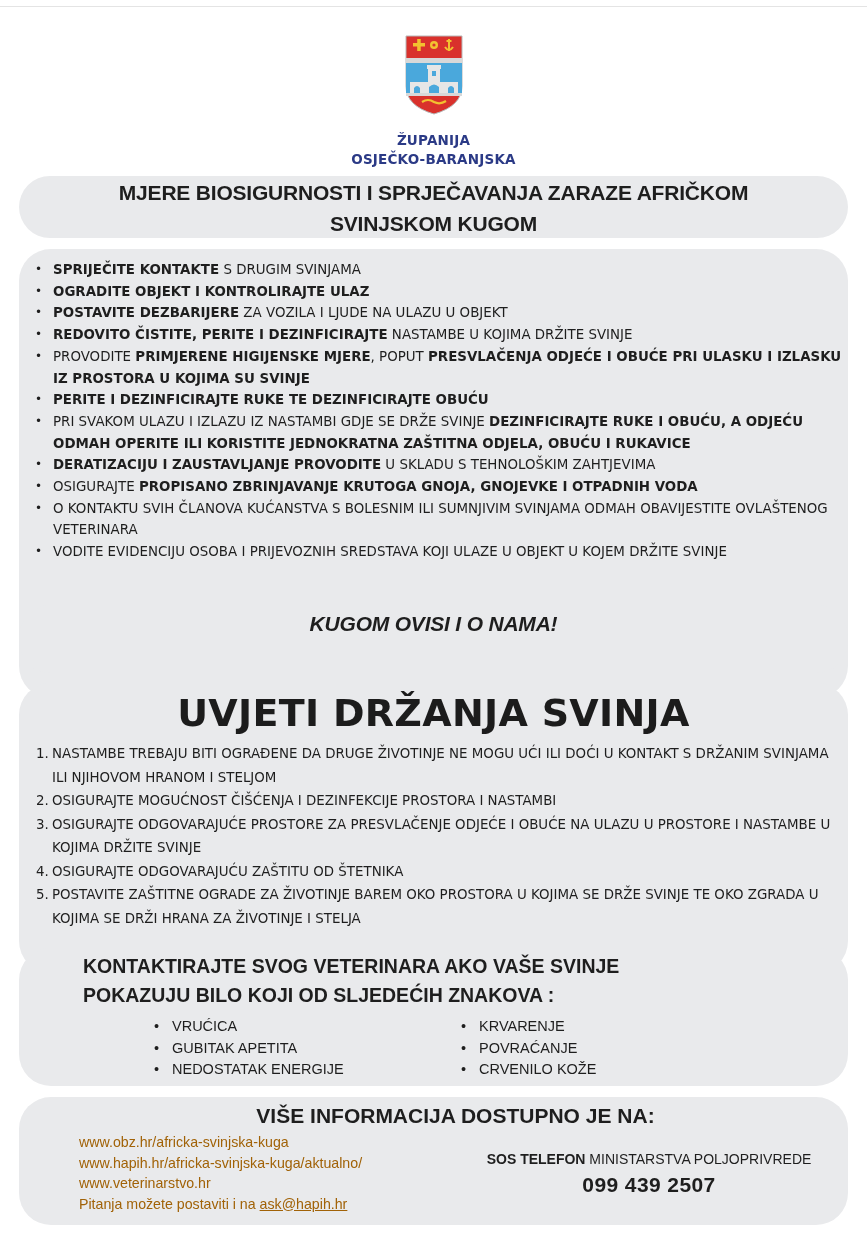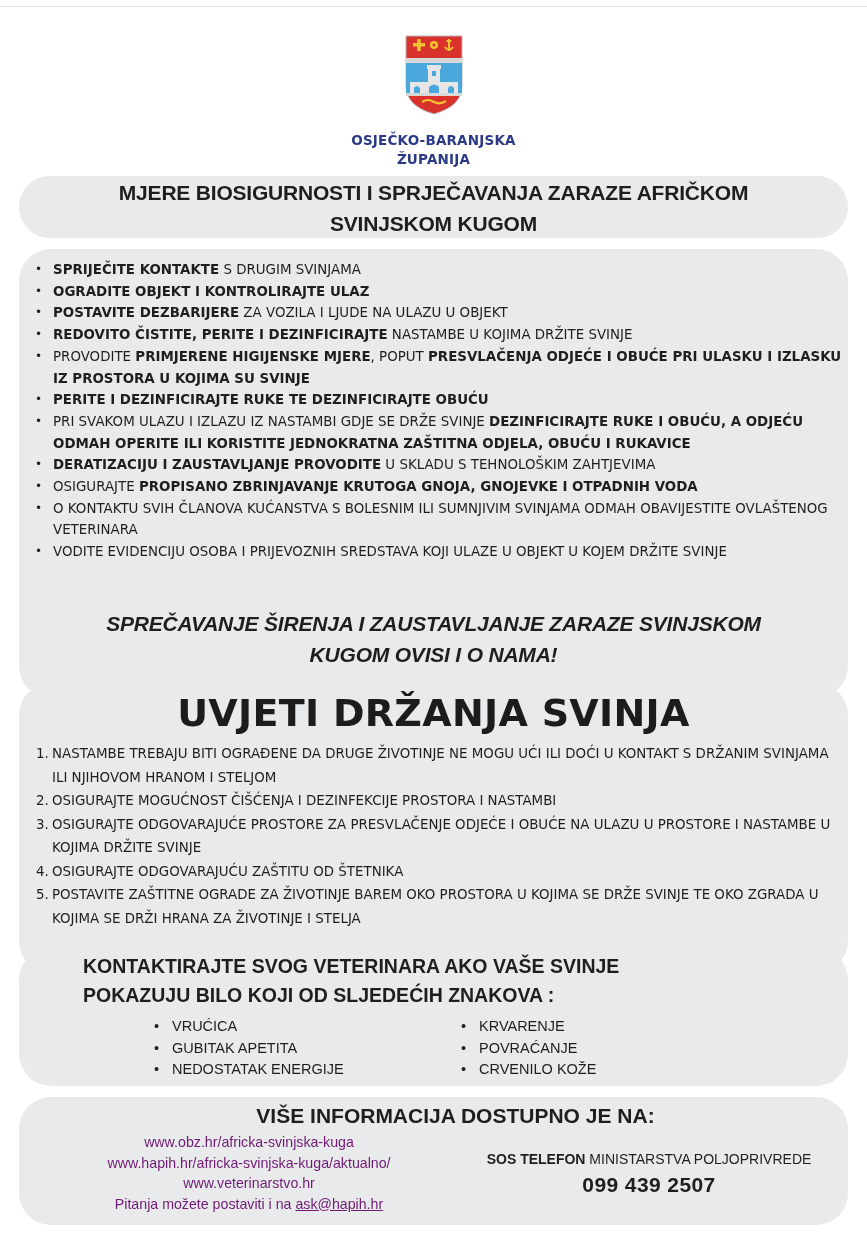--- a/index.html
+++ b/index.html
@@ -35,22 +35,22 @@
   .signs { position: relative; height: 70px; margin-top: 6px; }
   .signs ul { list-style: none; margin: 0; padding: 0; position: absolute; top: 0;
     font-family: "Liberation Sans", sans-serif; font-size: 14.5px; line-height: 21.5px; }
   .signs ul li { position: relative; padding-left: 18px; }
   .signs ul li::before { content: "•"; position: absolute; left: 0; }
   .signs ul.col1 { left: 135px; }
   .signs ul.col2 { left: 442px; }
   #p6 { top: 1097px; height: 128px; }
   .info-title { font-family: "Liberation Sans", sans-serif; font-weight: bold; font-size: 21px;
     text-align: center; line-height: 30px; padding-top: 4px; padding-left: 44px; }
-  .links { position: absolute; left: 60px; top: 35px; width: 340px; text-align: center;
-    font-family: "Liberation Sans", sans-serif; font-size: 14.2px; line-height: 20.5px; color: #701a75; }
+  .links { position: absolute; left: 60px; top: 35px; width: 340px; text-align: left;
+    font-family: "Liberation Sans", sans-serif; font-size: 14.2px; line-height: 20.5px; color: #a16207; }
   .links .email { text-decoration: underline; }
   .sos { position: absolute; left: 440px; top: 52px; width: 380px; text-align: center;
     font-family: "Liberation Sans", sans-serif; }
   .sos .line1 { font-size: 14px; line-height: 20px; }
   .sos .line1 b { font-weight: bold; }
   .sos .phone { font-size: 21px; font-weight: bold; line-height: 32px; margin-top: 0; letter-spacing: 0.4px; }
 </style>
 </head>
 <body>
 
@@ -76,22 +76,22 @@
 
   <rect x="6" y="48" width="48" height="11" fill="#e6e6e6"></rect>
   <path d="M10 59 V54 Q13 50 16 54 V59 Z" fill="#4aa8dc"></path>
   <path d="M25 59 V53 Q30 48 35 53 V59 Z" fill="#4aa8dc"></path>
   <path d="M44 59 V54 Q47 50 50 54 V59 Z" fill="#4aa8dc"></path>
 
   <path d="M18 68 Q24 64 30 68 Q36 71 42 67" stroke="#f2c230" stroke-width="2.2" fill="none"></path>
 </svg>
 
 <div class="county">
+  <div>ŽUPANIJA</div>
   <div>OSJEČKO-BARANJSKA</div>
-  <div>ŽUPANIJA</div>
 </div>
 
 <div class="panel" id="p1">
   <div class="hdr">
     <div>MJERE BIOSIGURNOSTI I SPRJEČAVANJA ZARAZE AFRIČKOM</div>
     <div>SVINJSKOM KUGOM</div>
   </div>
 </div>
 
 <div class="panel" id="p2">
@@ -105,21 +105,20 @@
       <li><span>PRI SVAKOM ULAZU I IZLAZU IZ NASTAMBI GDJE SE DRŽE SVINJE </span><b>DEZINFICIRAJTE RUKE I OBUĆU, A ODJEĆU ODMAH OPERITE ILI KORISTITE JEDNOKRATNA ZAŠTITNA ODJELA, OBUĆU I RUKAVICE</b></li>
       <li><b>DERATIZACIJU I ZAUSTAVLJANJE PROVODITE</b><span> U SKLADU S TEHNOLOŠKIM ZAHTJEVIMA</span></li>
       <li><span>OSIGURAJTE </span><b>PROPISANO ZBRINJAVANJE KRUTOGA GNOJA, GNOJEVKE I OTPADNIH VODA</b></li>
       <li><span>O KONTAKTU SVIH ČLANOVA KUĆANSTVA S BOLESNIM ILI SUMNJIVIM SVINJAMA ODMAH OBAVIJESTITE OVLAŠTENOG VETERINARA</span></li>
       <li><span>VODITE EVIDENCIJU OSOBA I PRIJEVOZNIH SREDSTAVA KOJI ULAZE U OBJEKT U KOJEM DRŽITE SVINJE</span></li>
     </ul>
 </div>
 
 <div class="panel" id="p3">
   <div class="hdr">
-    <div>SPREČAVANJE ŠIRENJA I ZAUSTAVLJANJE ZARAZE SVINJSKOM</div>
     <div>KUGOM OVISI I O NAMA!</div>
   </div>
 </div>
 
 <div class="panel" id="p4">
   <div class="big-title">UVJETI DRŽANJA SVINJA</div>
   <ol class="cond" id="cond-list">
       <li><span class="num">1.</span><span>NASTAMBE TREBAJU BITI OGRAĐENE DA DRUGE ŽIVOTINJE NE MOGU UĆI ILI DOĆI U  KONTAKT S DRŽANIM SVINJAMA ILI NJIHOVOM HRANOM I STELJOM</span></li>
       <li><span class="num">2.</span><span>OSIGURAJTE MOGUĆNOST ČIŠĆENJA I DEZINFEKCIJE PROSTORA I NASTAMBI</span></li>
       <li><span class="num">3.</span><span>OSIGURAJTE ODGOVARAJUĆE PROSTORE ZA PRESVLAČENJE ODJEĆE I OBUĆE NA ULAZU U PROSTORE I NASTAMBE U KOJIMA DRŽITE SVINJE</span></li>

